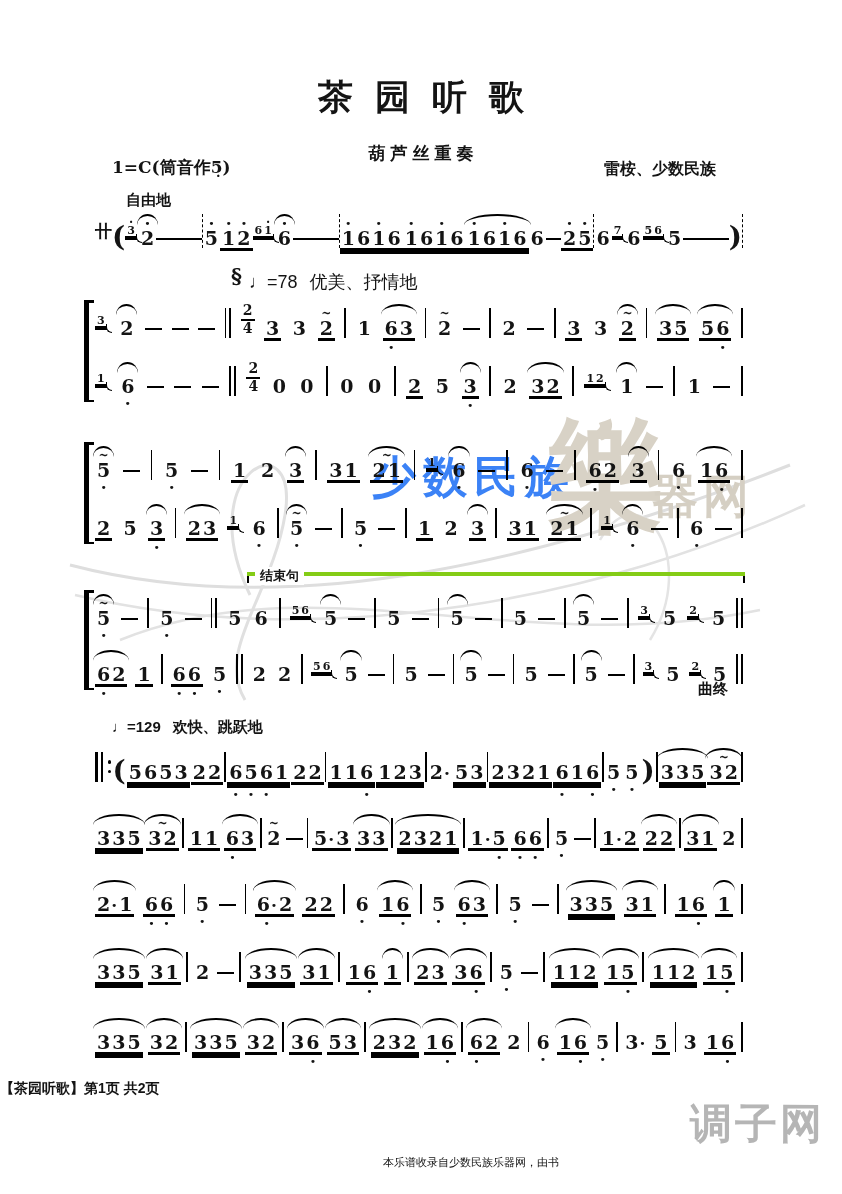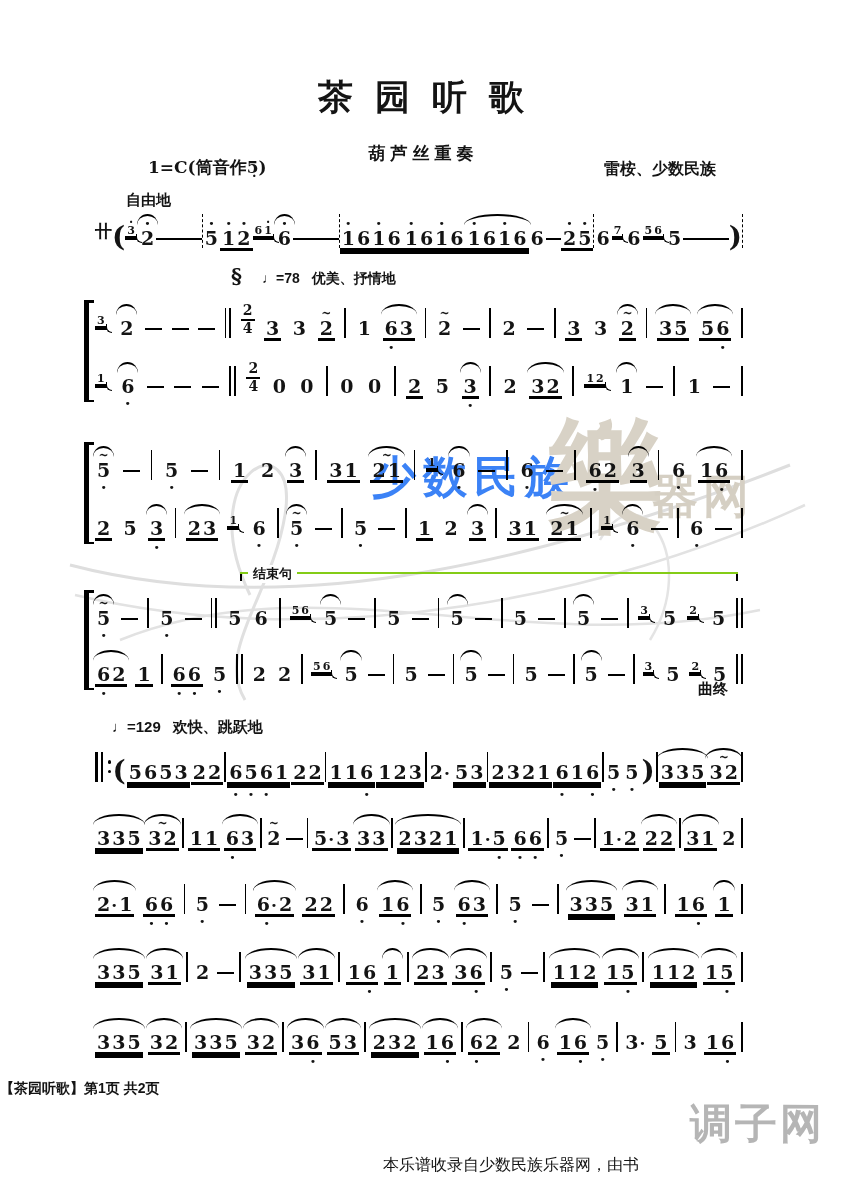--- a/index.html
+++ b/index.html
@@ -12,25 +12,25 @@
   .wm-le{left:548px;top:398px;font-size:118px;font-weight:700;color:#d8d2c6;font-family:"DejaVu Serif",serif;}
   .wm-qiwang{left:652px;top:466px;font-size:46px;font-weight:700;color:#d5cfc3;letter-spacing:5px;}
   .wm-hulusi{left:182px;top:596px;font-size:31px;font-weight:700;color:#c7c7c7;letter-spacing:3px;}
   .wm-dzname{left:690px;top:1096px;font-size:42px;font-weight:700;color:#b5b5b5;letter-spacing:3px;z-index:3;}
   .wm-dzurl{left:578px;top:1140px;font-size:33px;font-weight:700;color:#b9b9b9;z-index:3;}
   
   .title{position:absolute;left:0;right:0;top:74px;text-align:center;font-size:35px;font-weight:700;
          letter-spacing:22px;text-indent:22px;z-index:2;font-family:"DejaVu Serif",serif;}
   .subtitle{position:absolute;left:0;right:0;top:142px;text-align:center;font-size:17px;font-weight:700;
             letter-spacing:5px;text-indent:5px;z-index:2;}
-  .keysig{position:absolute;left:112px;top:156px;font-size:17px;font-weight:700;z-index:2;font-family:"DejaVu Serif",serif;margin-left:36px;}
+  .keysig{position:absolute;left:112px;top:156px;font-size:17px;font-weight:700;z-index:2;font-family:"DejaVu Serif",serif;}
   .composer{position:absolute;left:604px;top:159px;font-size:16px;font-weight:700;z-index:2;}
   .tfree{position:absolute;left:126px;top:191px;font-size:15px;font-weight:700;z-index:2;text-align:center;}
   .segno{position:absolute;left:231px;top:263px;font-size:21px;font-weight:700;z-index:2;font-family:"DejaVu Serif",serif;}
-  .tempo1{position:absolute;left:262px;top:270px;font-size:14px;font-weight:700;z-index:2;}
+  .tempo1{position:absolute;left:249px;top:270px;font-size:18px;font-weight:400;z-index:2;}
   .tempo2{position:absolute;left:112px;top:718px;font-size:15px;font-weight:700;z-index:2;}
   .tempo1 .tnote,.tempo2 .tnote{margin-right:12px;}
   
   .mrow{position:absolute;left:95px;width:648px;display:flex;justify-content:space-between;
         align-items:flex-end;height:42px;z-index:2;}
   .music{font-family:"DejaVu Serif",serif;font-weight:700;font-size:19px;line-height:1;}
   .grp{position:relative;display:inline-flex;align-items:flex-end;padding:0 1px;}
   .u1{box-shadow:0 3px 0 0 #000;}
   .u2{box-shadow:0 3px 0 0 #000,0 6px 0 0 #000;}
   .arc::before{content:"";position:absolute;left:-2px;right:-2px;top:-15px;height:9px;
@@ -54,28 +54,28 @@
   .rdots i{width:3.5px;height:3.5px;background:#000;border-radius:50%;}
   .paren{font-size:28px;font-weight:700;margin-bottom:-3px;}
   .fm{font-size:17px;font-weight:700;margin-bottom:5px;}
   .ts{display:inline-flex;flex-direction:column;align-items:center;font-size:14px;font-weight:700;
       line-height:1.1;margin-bottom:2px;}
   .ts .num{border-bottom:2px solid #000;padding:0 2px;}
   
   .sysbr{position:absolute;width:5px;background:#000;z-index:2;}
   .sysbr::before,.sysbr::after{content:"";position:absolute;left:0;width:10px;height:2.5px;background:#000;}
   .sysbr::before{top:0;} .sysbr::after{bottom:0;}
-  .endbr{position:absolute;left:240px;top:572px;width:498px;border-top:2px solid #84cc16;z-index:2;}
+  .endbr{position:absolute;left:247px;top:572px;width:498px;border-top:4px solid #84cc16;z-index:2;}
   .endbr::before{content:"";position:absolute;left:0;top:0;height:7px;border-left:2px solid #000;}
   .endbr::after{content:"";position:absolute;right:0;top:0;height:7px;border-right:2px solid #000;}
   .endbr .lbl{position:absolute;left:8px;top:-9px;background:#fff;padding:0 5px;font-size:13px;font-weight:700;}
   .endmark{position:absolute;left:698px;top:680px;font-size:15px;font-weight:700;z-index:2;}
   
   .pginfo{position:absolute;left:0;right:0;top:1080px;font-size:14px;font-weight:700;z-index:2;}
-  .bnote{position:absolute;left:383px;top:1155px;font-size:16px;z-index:2;white-space:nowrap;}
+  .bnote{position:absolute;left:383px;top:1155px;font-size:11px;z-index:2;white-space:nowrap;}
 </style>
 </head>
 <body>
 
 <div class="page">
 
   <svg class="wm-svg" width="842" height="1194" viewBox="0 0 842 1194">
     <path d="M70,565 C300,625 560,555 790,465" fill="none" stroke="#dedede" stroke-width="3"></path>
     <path d="M75,595 C330,655 610,595 805,505" fill="none" stroke="#e2e2e2" stroke-width="2.5"></path>
     <path d="M120,640 C320,560 520,660 760,610" fill="none" stroke="#e2e2e2" stroke-width="2.5"></path>

